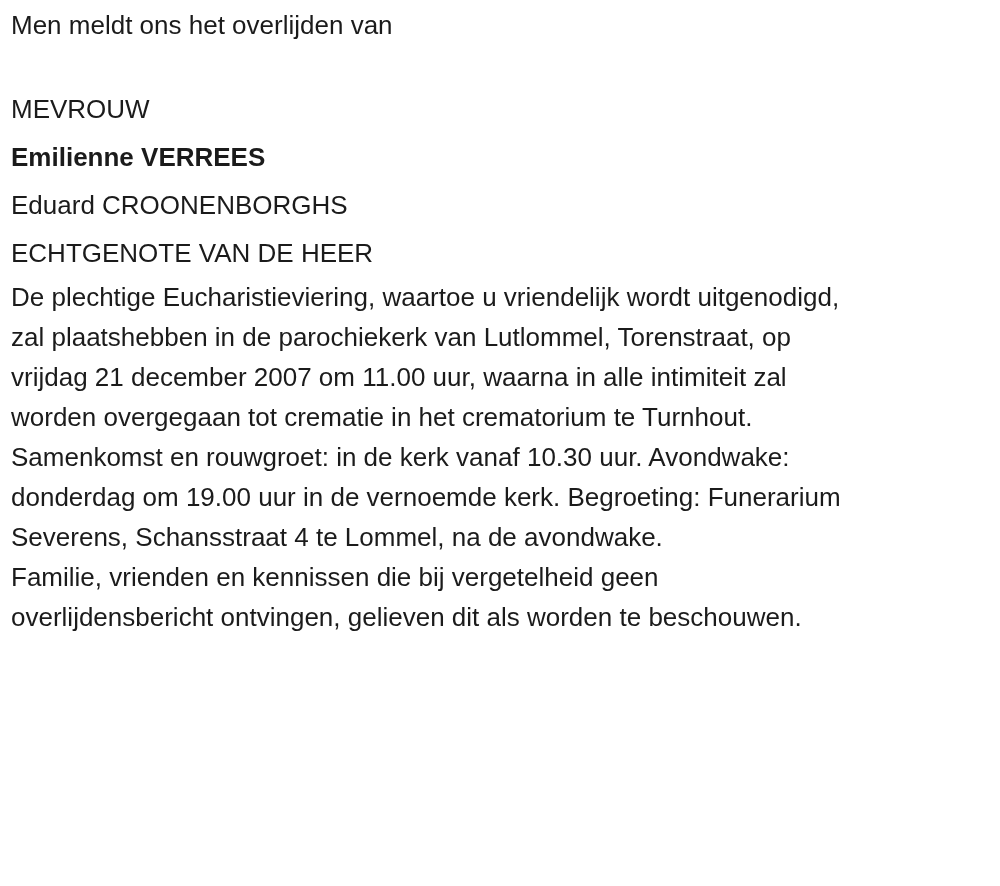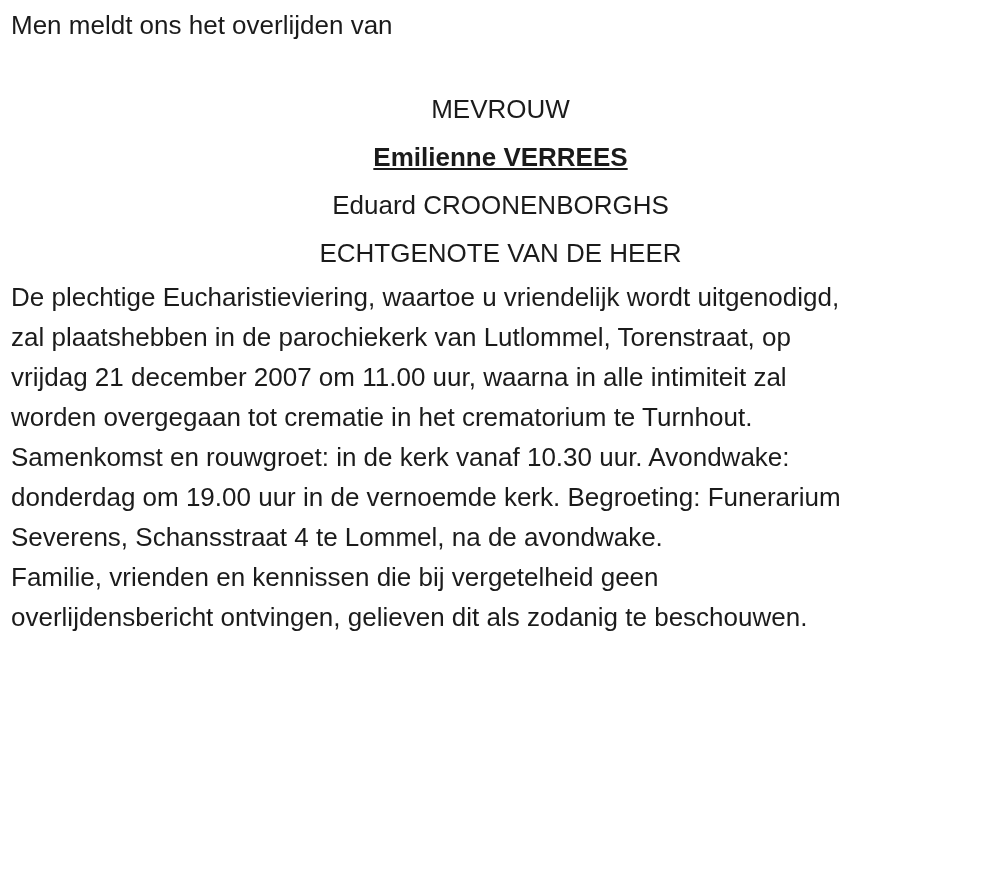--- a/index.html
+++ b/index.html
@@ -21,29 +21,27 @@
   .page p {
     margin: 0;
     white-space: pre-line;
     line-height: 40px;
   }
   .intro {
     line-height: 40px;
   }
   .header-block {
     margin-top: 40px;
-    text-align: center;
   }
   .header-block p {
     line-height: 48px;
     white-space: normal;
   }
   .deceased-name {
     font-weight: 700;
-    text-decoration: underline;
   }
   .para {
     margin-top: 40px;
   }
 </style>
 </head>
 <body>
 
 <div class="page">
 
@@ -59,15 +57,15 @@
 
   <p class="para">De plechtige Eucharistieviering, waartoe u vriendelijk wordt uitgenodigd,
 zal plaatshebben in de parochiekerk van Lutlommel, Torenstraat, op
 vrijdag 21 december 2007 om 11.00 uur, waarna in alle intimiteit zal
 worden overgegaan tot crematie in het crematorium te Turnhout.
 Samenkomst en rouwgroet: in de kerk vanaf 10.30 uur. Avondwake:
 donderdag om 19.00 uur in de vernoemde kerk. Begroeting: Funerarium
 Severens, Schansstraat 4 te Lommel, na de avondwake.</p>
 
   <p class="para">Familie, vrienden en kennissen die bij vergetelheid geen
-overlijdensbericht ontvingen, gelieven dit als zodanig te beschouwen.</p>
+overlijdensbericht ontvingen, gelieven dit als worden te beschouwen.</p>
 
 </div>
 
 </body></html>

